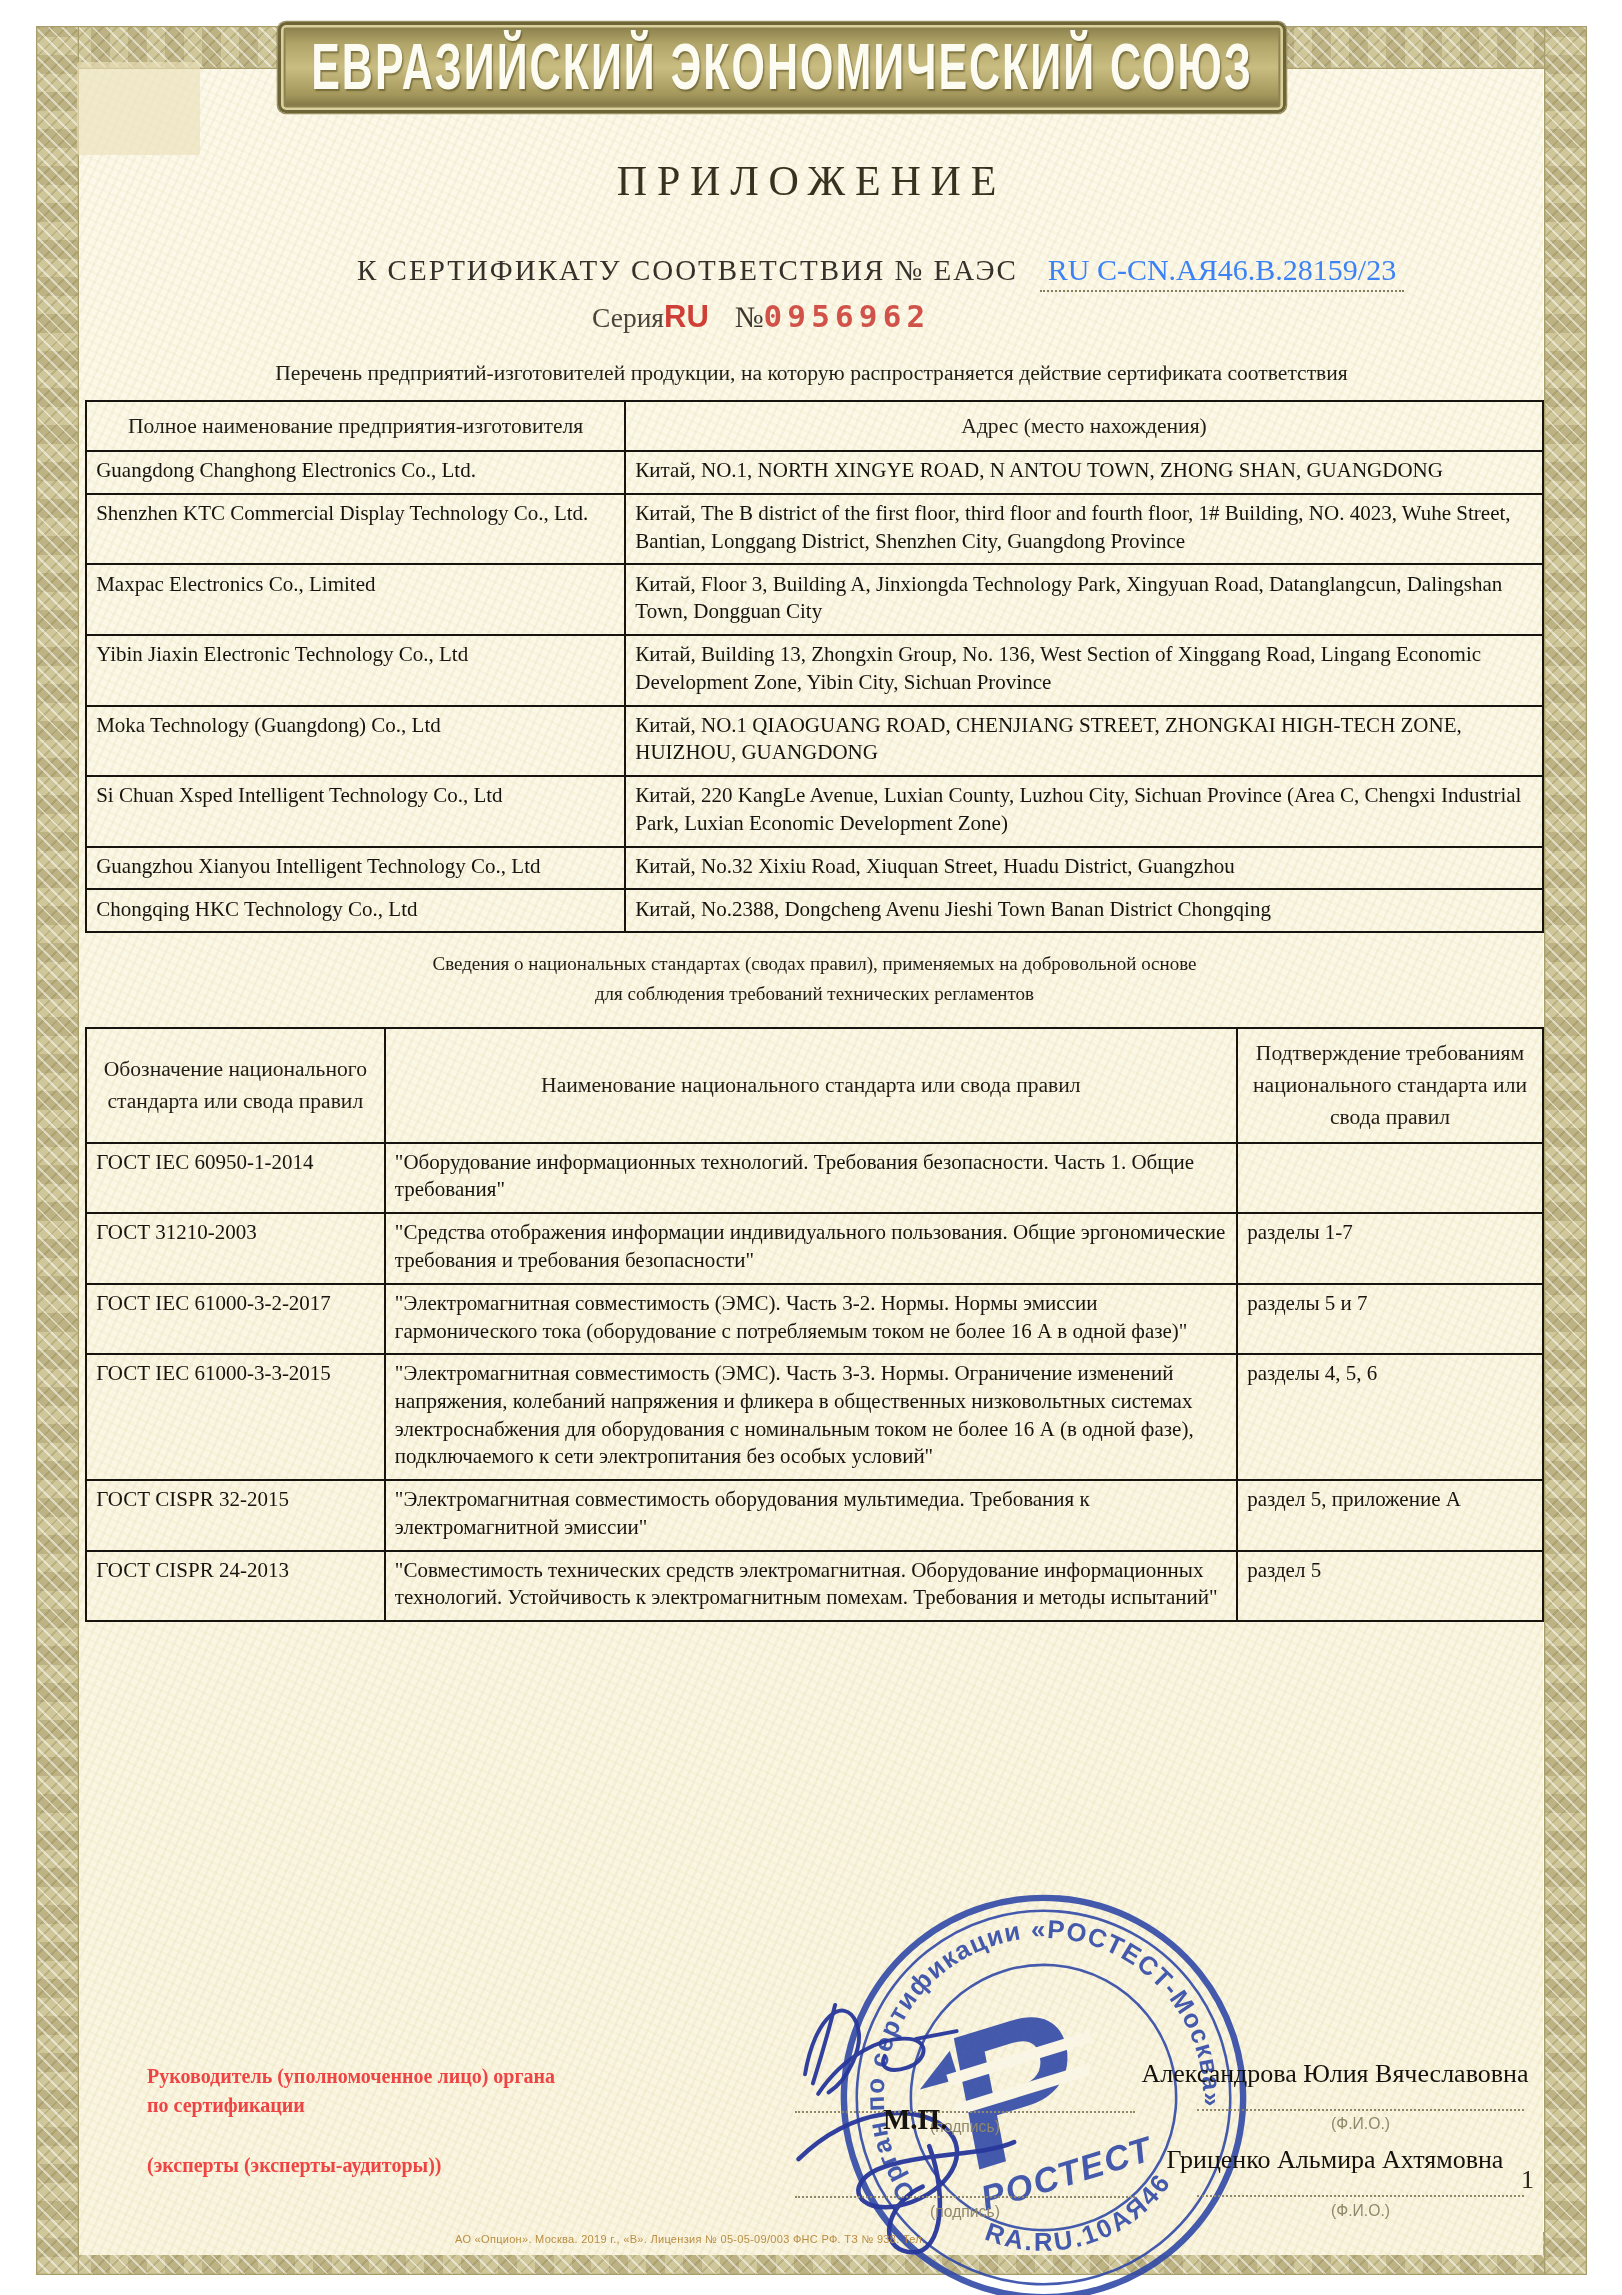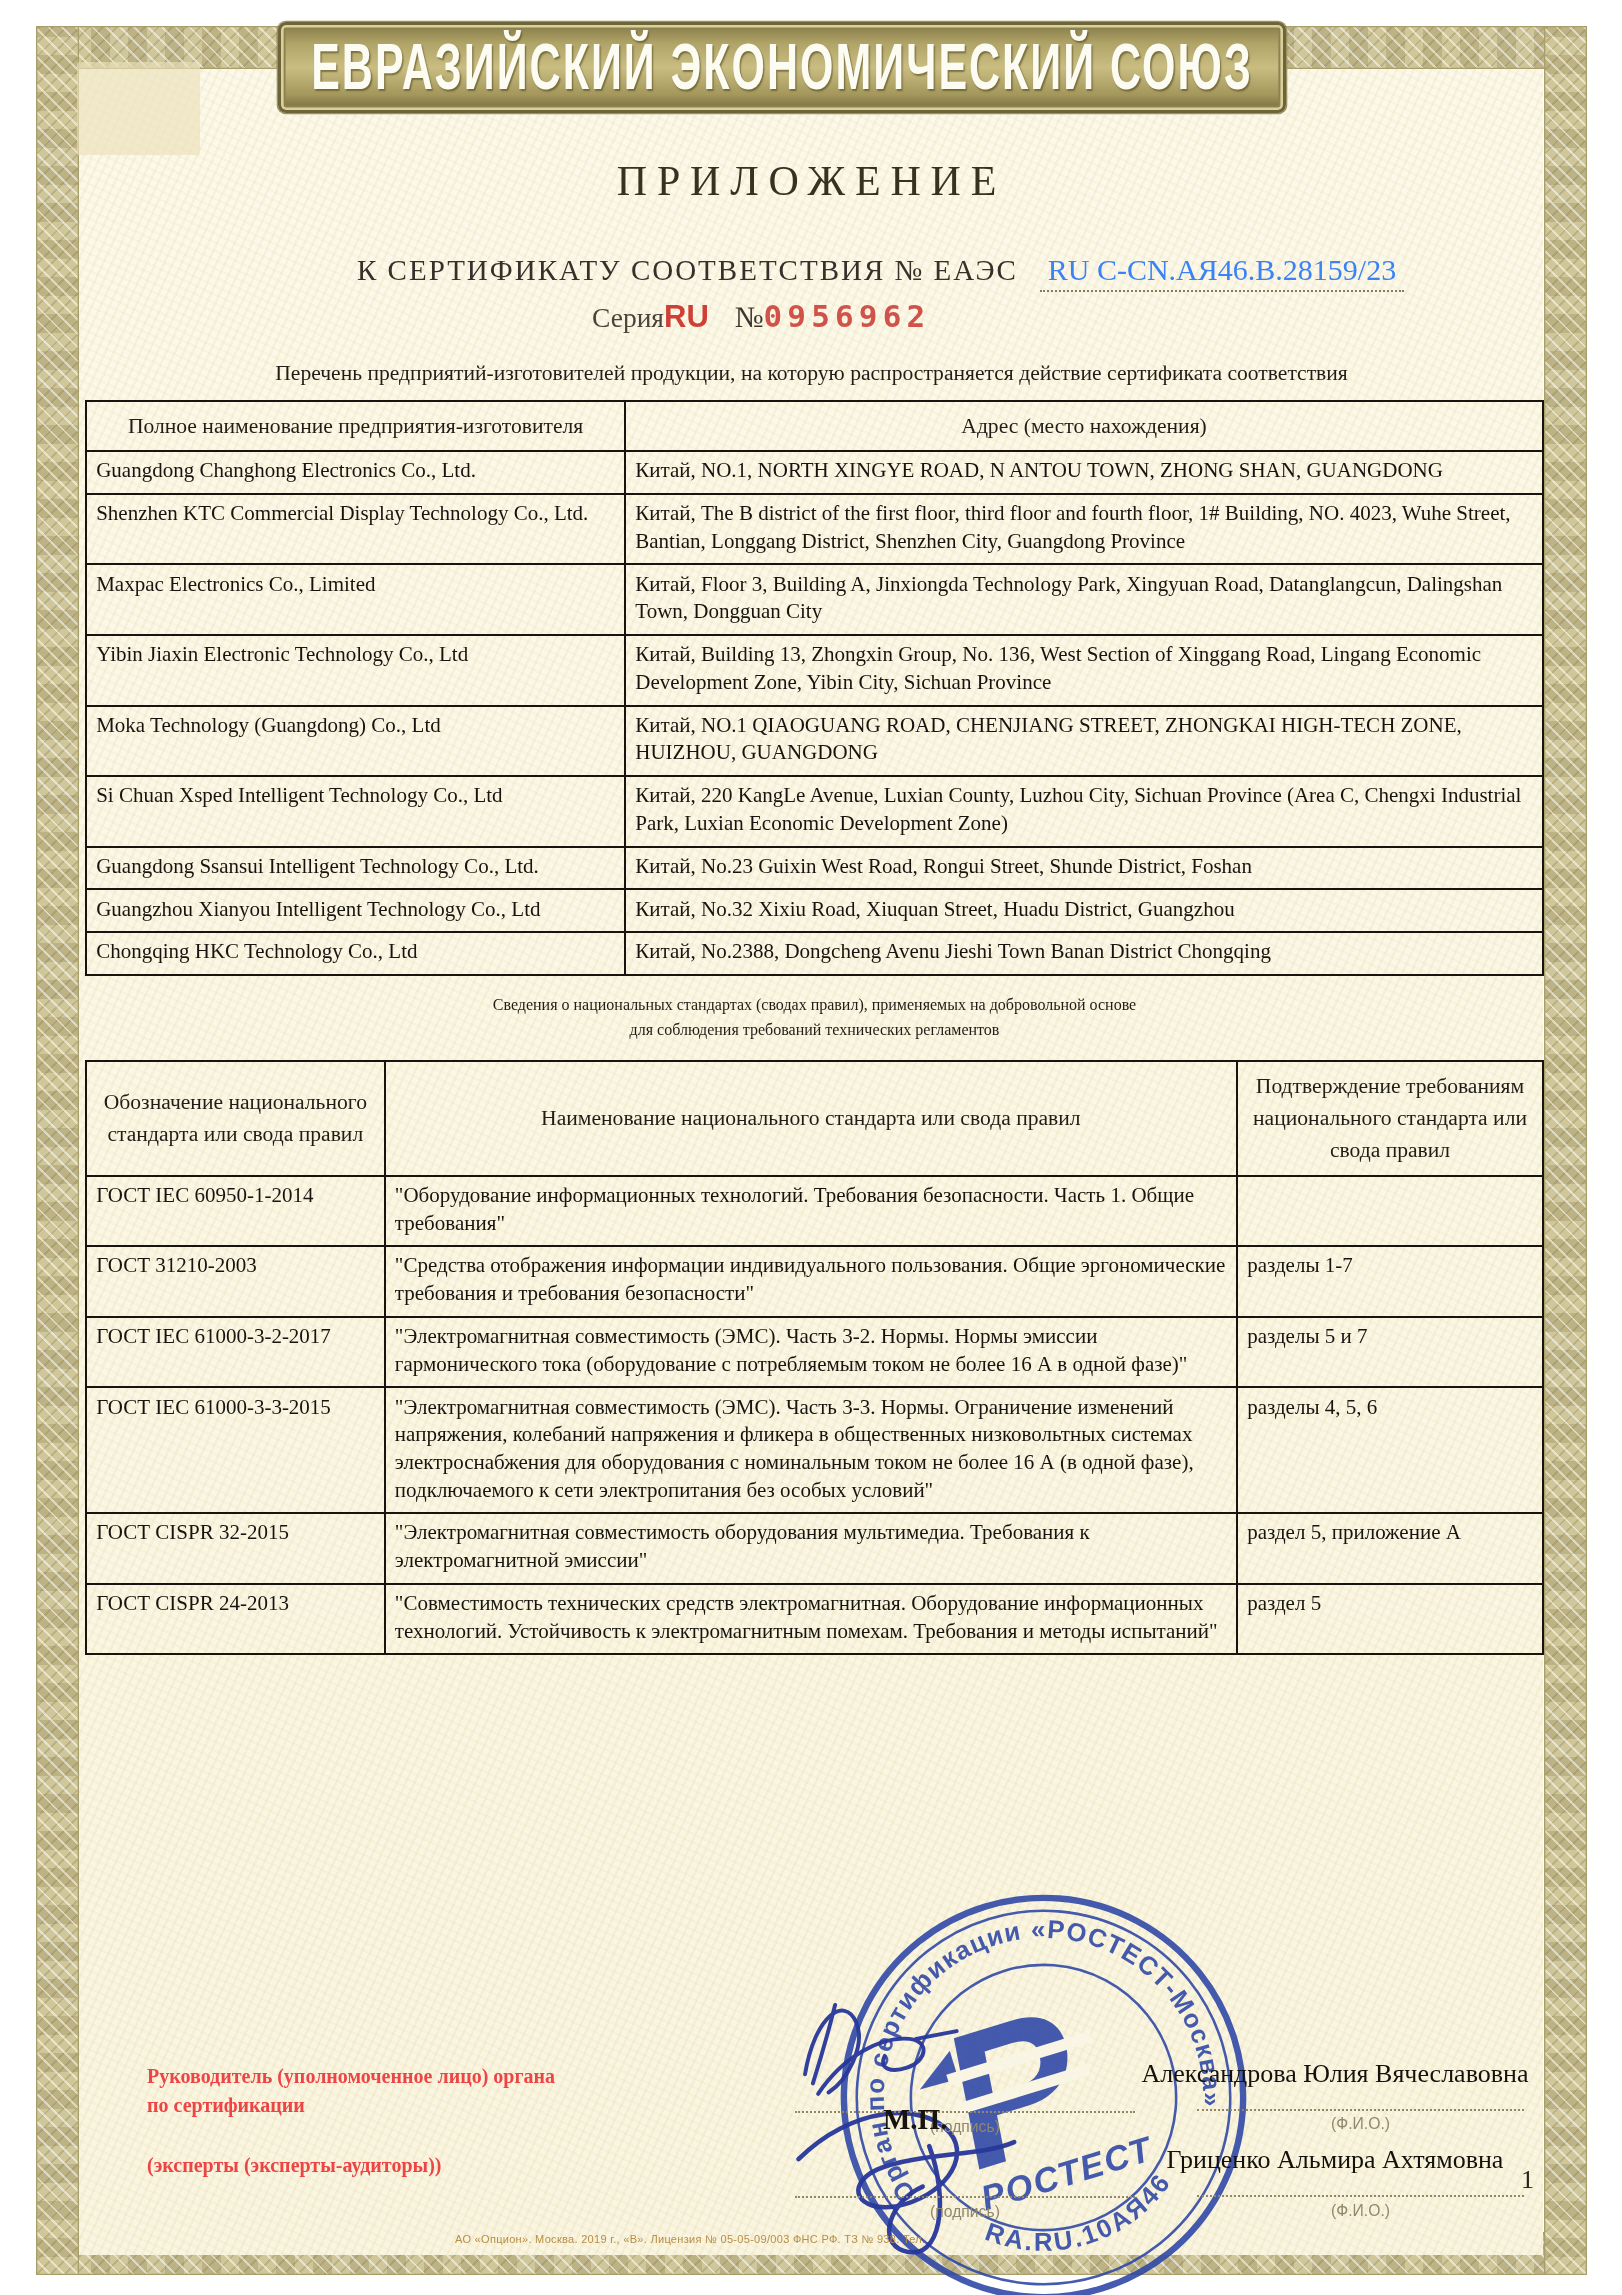--- a/index.html
+++ b/index.html
@@ -53,21 +53,21 @@
   .series-value{font-size:31px;font-weight:bold;color:#cf3f36;font-family:"Liberation Sans",sans-serif;}
   .num-label{font-size:30px;color:#3c372e;margin-left:26px;}
   .blank-num{font-size:31px;font-weight:bold;color:#d05248;font-family:"DejaVu Sans Mono",monospace;letter-spacing:5.2px;}
   .intro{position:absolute;top:361px;left:0;width:100%;text-align:center;font-size:21.6px;color:#201c16;z-index:4;}
   
   .flow{position:absolute;left:85px;top:400px;width:1459px;z-index:4;}
   table{border-collapse:collapse;width:100%;}
   .tbl th,.tbl td{border:2.6px solid #17140f;}
   .tbl th{font-weight:normal;text-align:center;vertical-align:middle;font-size:21.6px;line-height:1.5;padding:7.9px 6.5px;color:#201c16;}
   .tbl td{font-size:21px;line-height:1.32;padding:5.2px 9.2px 7.9px 9.2px;vertical-align:top;color:#17140f;}
-  .standards-intro{margin:15.7px 0 17px 0;text-align:center;font-size:16px;line-height:1.6;color:#201c16;}
+  .standards-intro{margin:15.7px 0 17px 0;text-align:center;font-size:19px;line-height:1.6;color:#201c16;}
   
   .footer{position:absolute;left:85px;top:2038px;width:1459px;height:236px;z-index:6;}
   .sig-label{position:absolute;font-weight:bold;font-size:20px;line-height:1.45;color:#ef4444;}
   .dotline{position:absolute;border-bottom:2px dotted #8f876a;height:0;}
   .cap{position:absolute;font-family:"Liberation Sans",sans-serif;font-size:15.7px;color:#90886b;text-align:center;}
   .fio-name{position:absolute;font-size:26px;color:#14110c;width:458px;text-align:center;white-space:nowrap;}
   .mp{position:absolute;left:798px;top:65px;font-size:29px;font-weight:bold;color:#17140f;}
   .page-num{position:absolute;left:1521px;top:2165px;font-size:26px;color:#2a2317;z-index:7;}
   .print-line{position:absolute;left:455px;top:2233px;z-index:7;font-family:"Liberation Sans",sans-serif;
     font-size:11px;color:#b98e44;letter-spacing:0.3px;white-space:nowrap;}
@@ -133,24 +133,20 @@
             <td>Yibin Jiaxin Electronic Technology Co., Ltd</td>
             <td>Китай, Building 13, Zhongxin Group, No. 136, West Section of Xinggang Road, Lingang Economic Development Zone, Yibin City, Sichuan Province</td>
           </tr>
           <tr>
             <td>Moka Technology (Guangdong) Co., Ltd</td>
             <td>Китай, NO.1 QIAOGUANG ROAD, CHENJIANG STREET, ZHONGKAI HIGH-TECH ZONE, HUIZHOU, GUANGDONG</td>
           </tr>
           <tr>
             <td>Si Chuan Xsped Intelligent Technology Co., Ltd</td>
             <td>Китай, 220 KangLe Avenue, Luxian County, Luzhou City, Sichuan Province (Area C, Chengxi Industrial Park, Luxian Economic Development Zone)</td>
-          </tr>
-          <tr>
-            <td>Guangdong Ssansui Intelligent Technology Co., Ltd.</td>
-            <td>Китай, No.23 Guixin West Road, Rongui Street, Shunde District, Foshan</td>
           </tr>
           <tr>
             <td>Guangzhou Xianyou Intelligent Technology Co., Ltd</td>
             <td>Китай, No.32 Xixiu Road, Xiuquan Street, Huadu District, Guangzhou</td>
           </tr>
           <tr>
             <td>Chongqing HKC Technology Co., Ltd</td>
             <td>Китай, No.2388, Dongcheng Avenu Jieshi Town Banan District Chongqing</td>
           </tr>
         </tbody>

